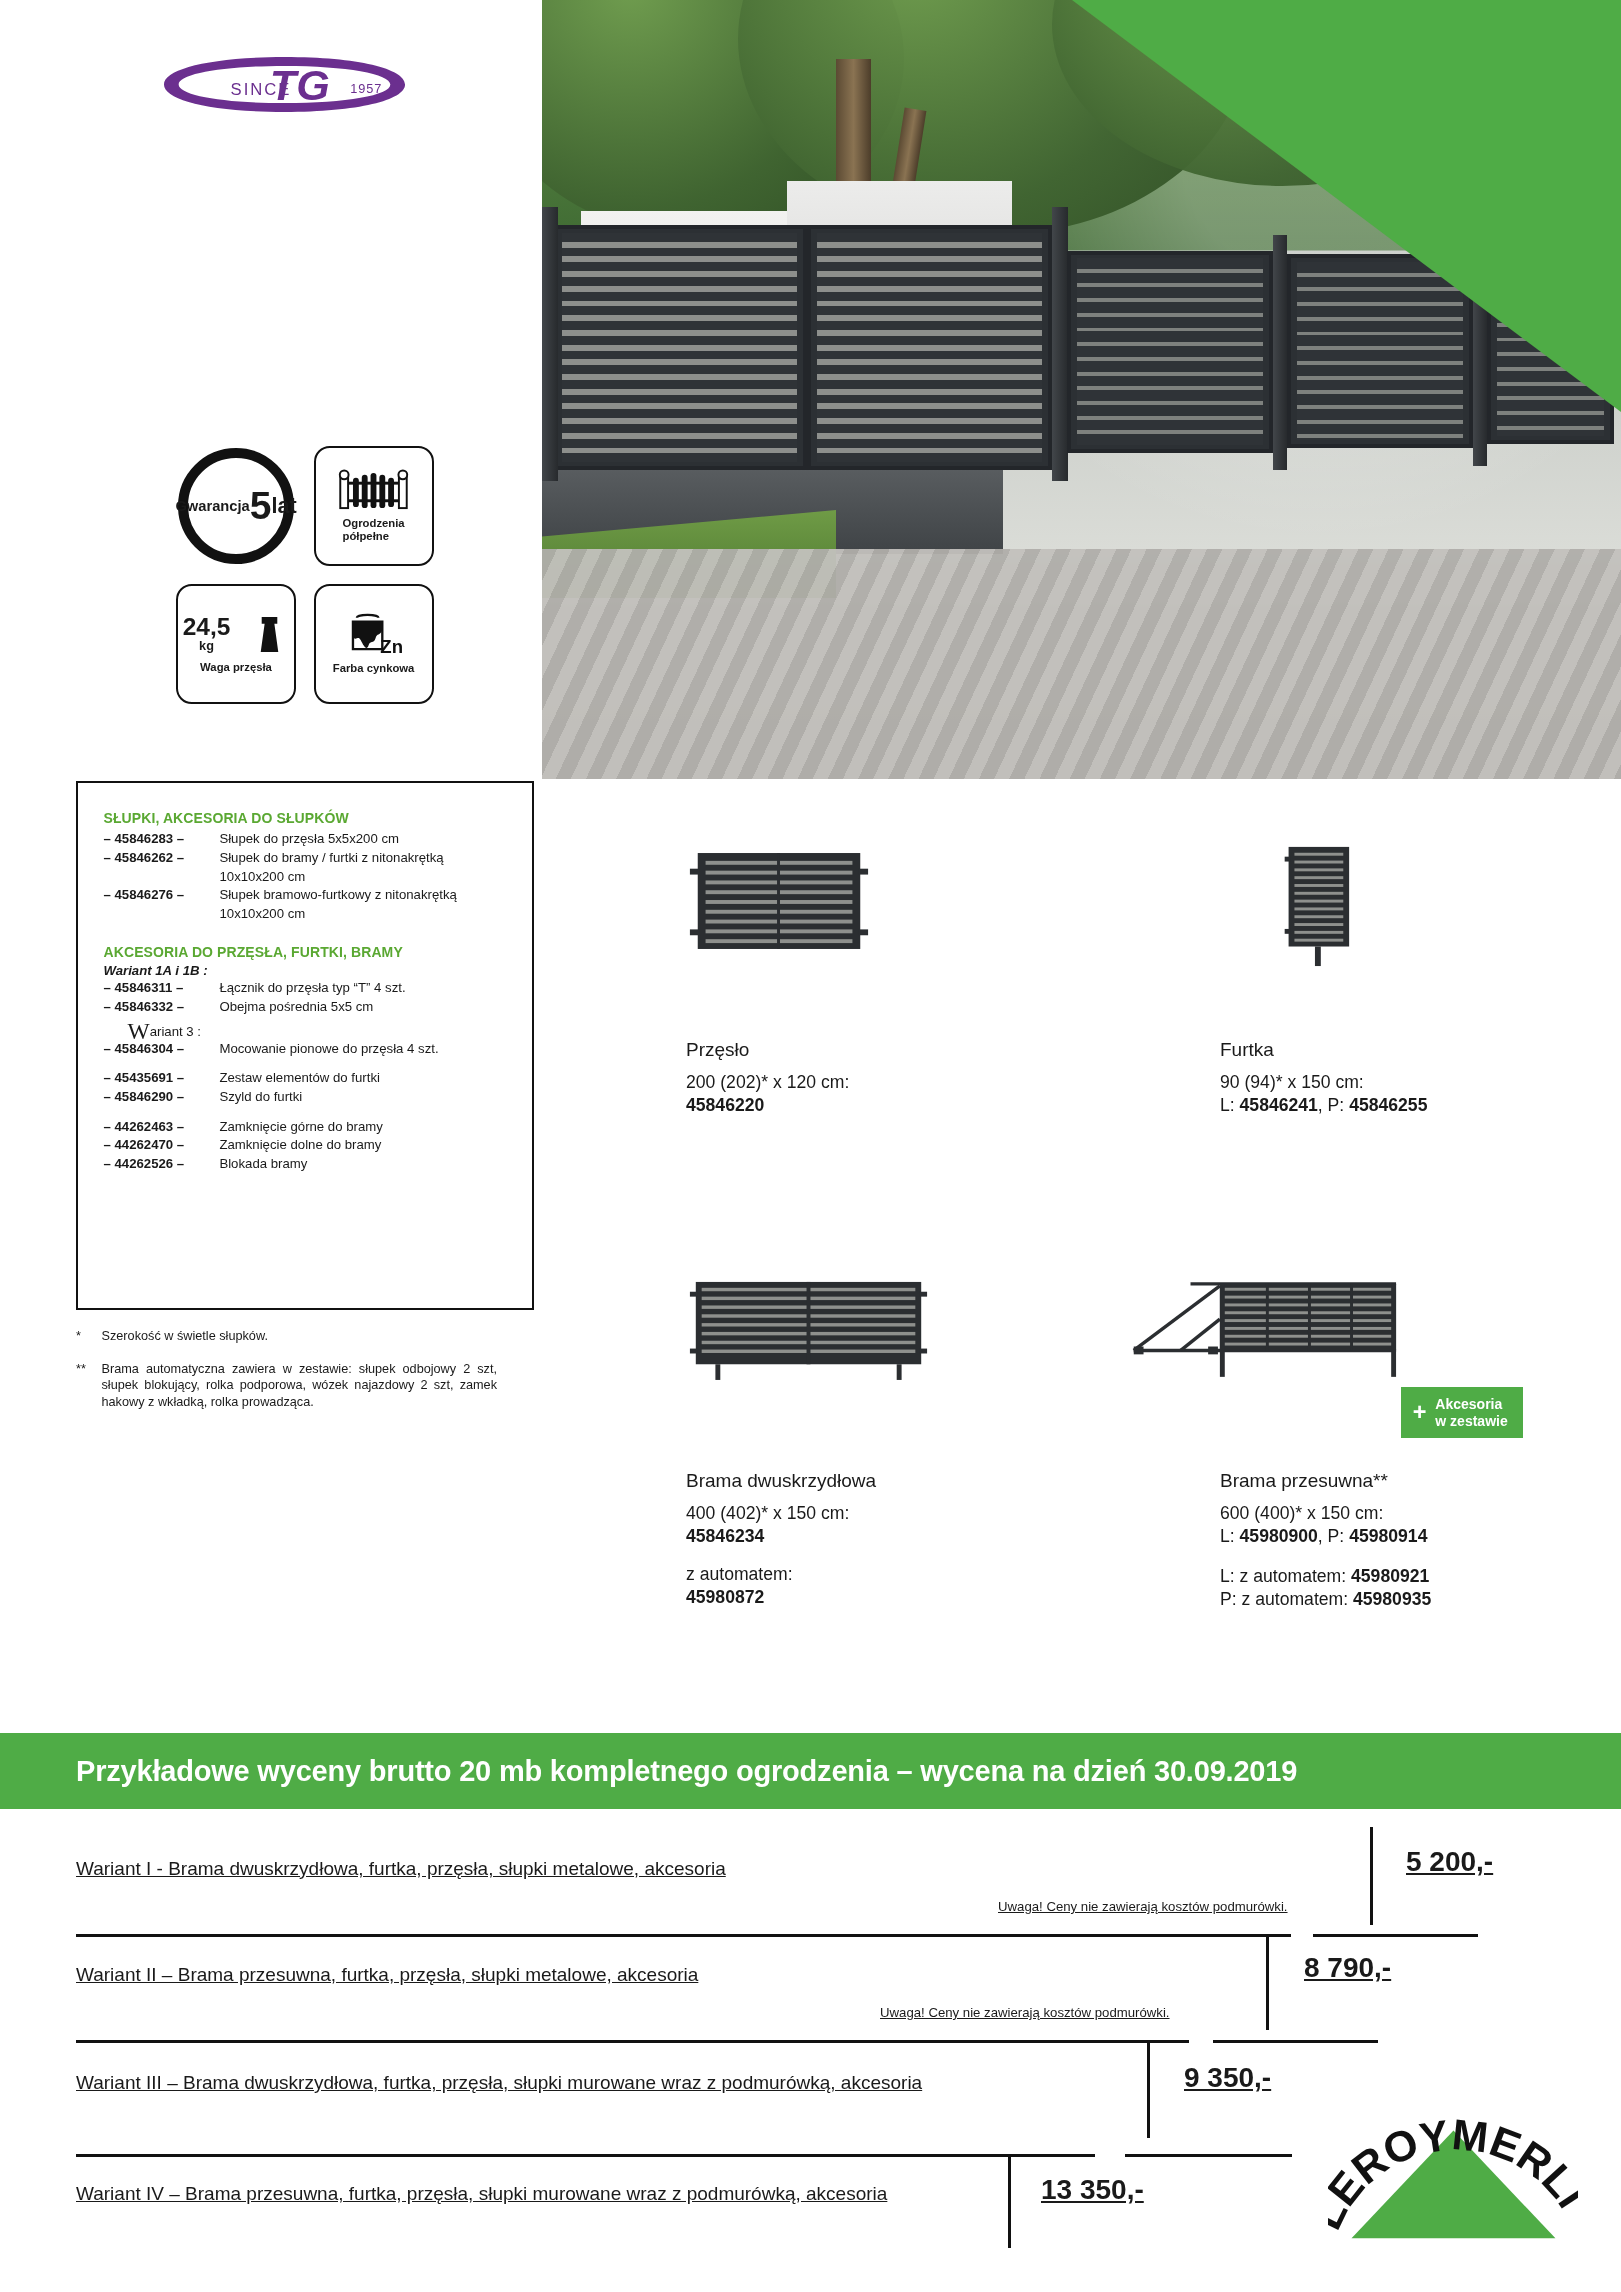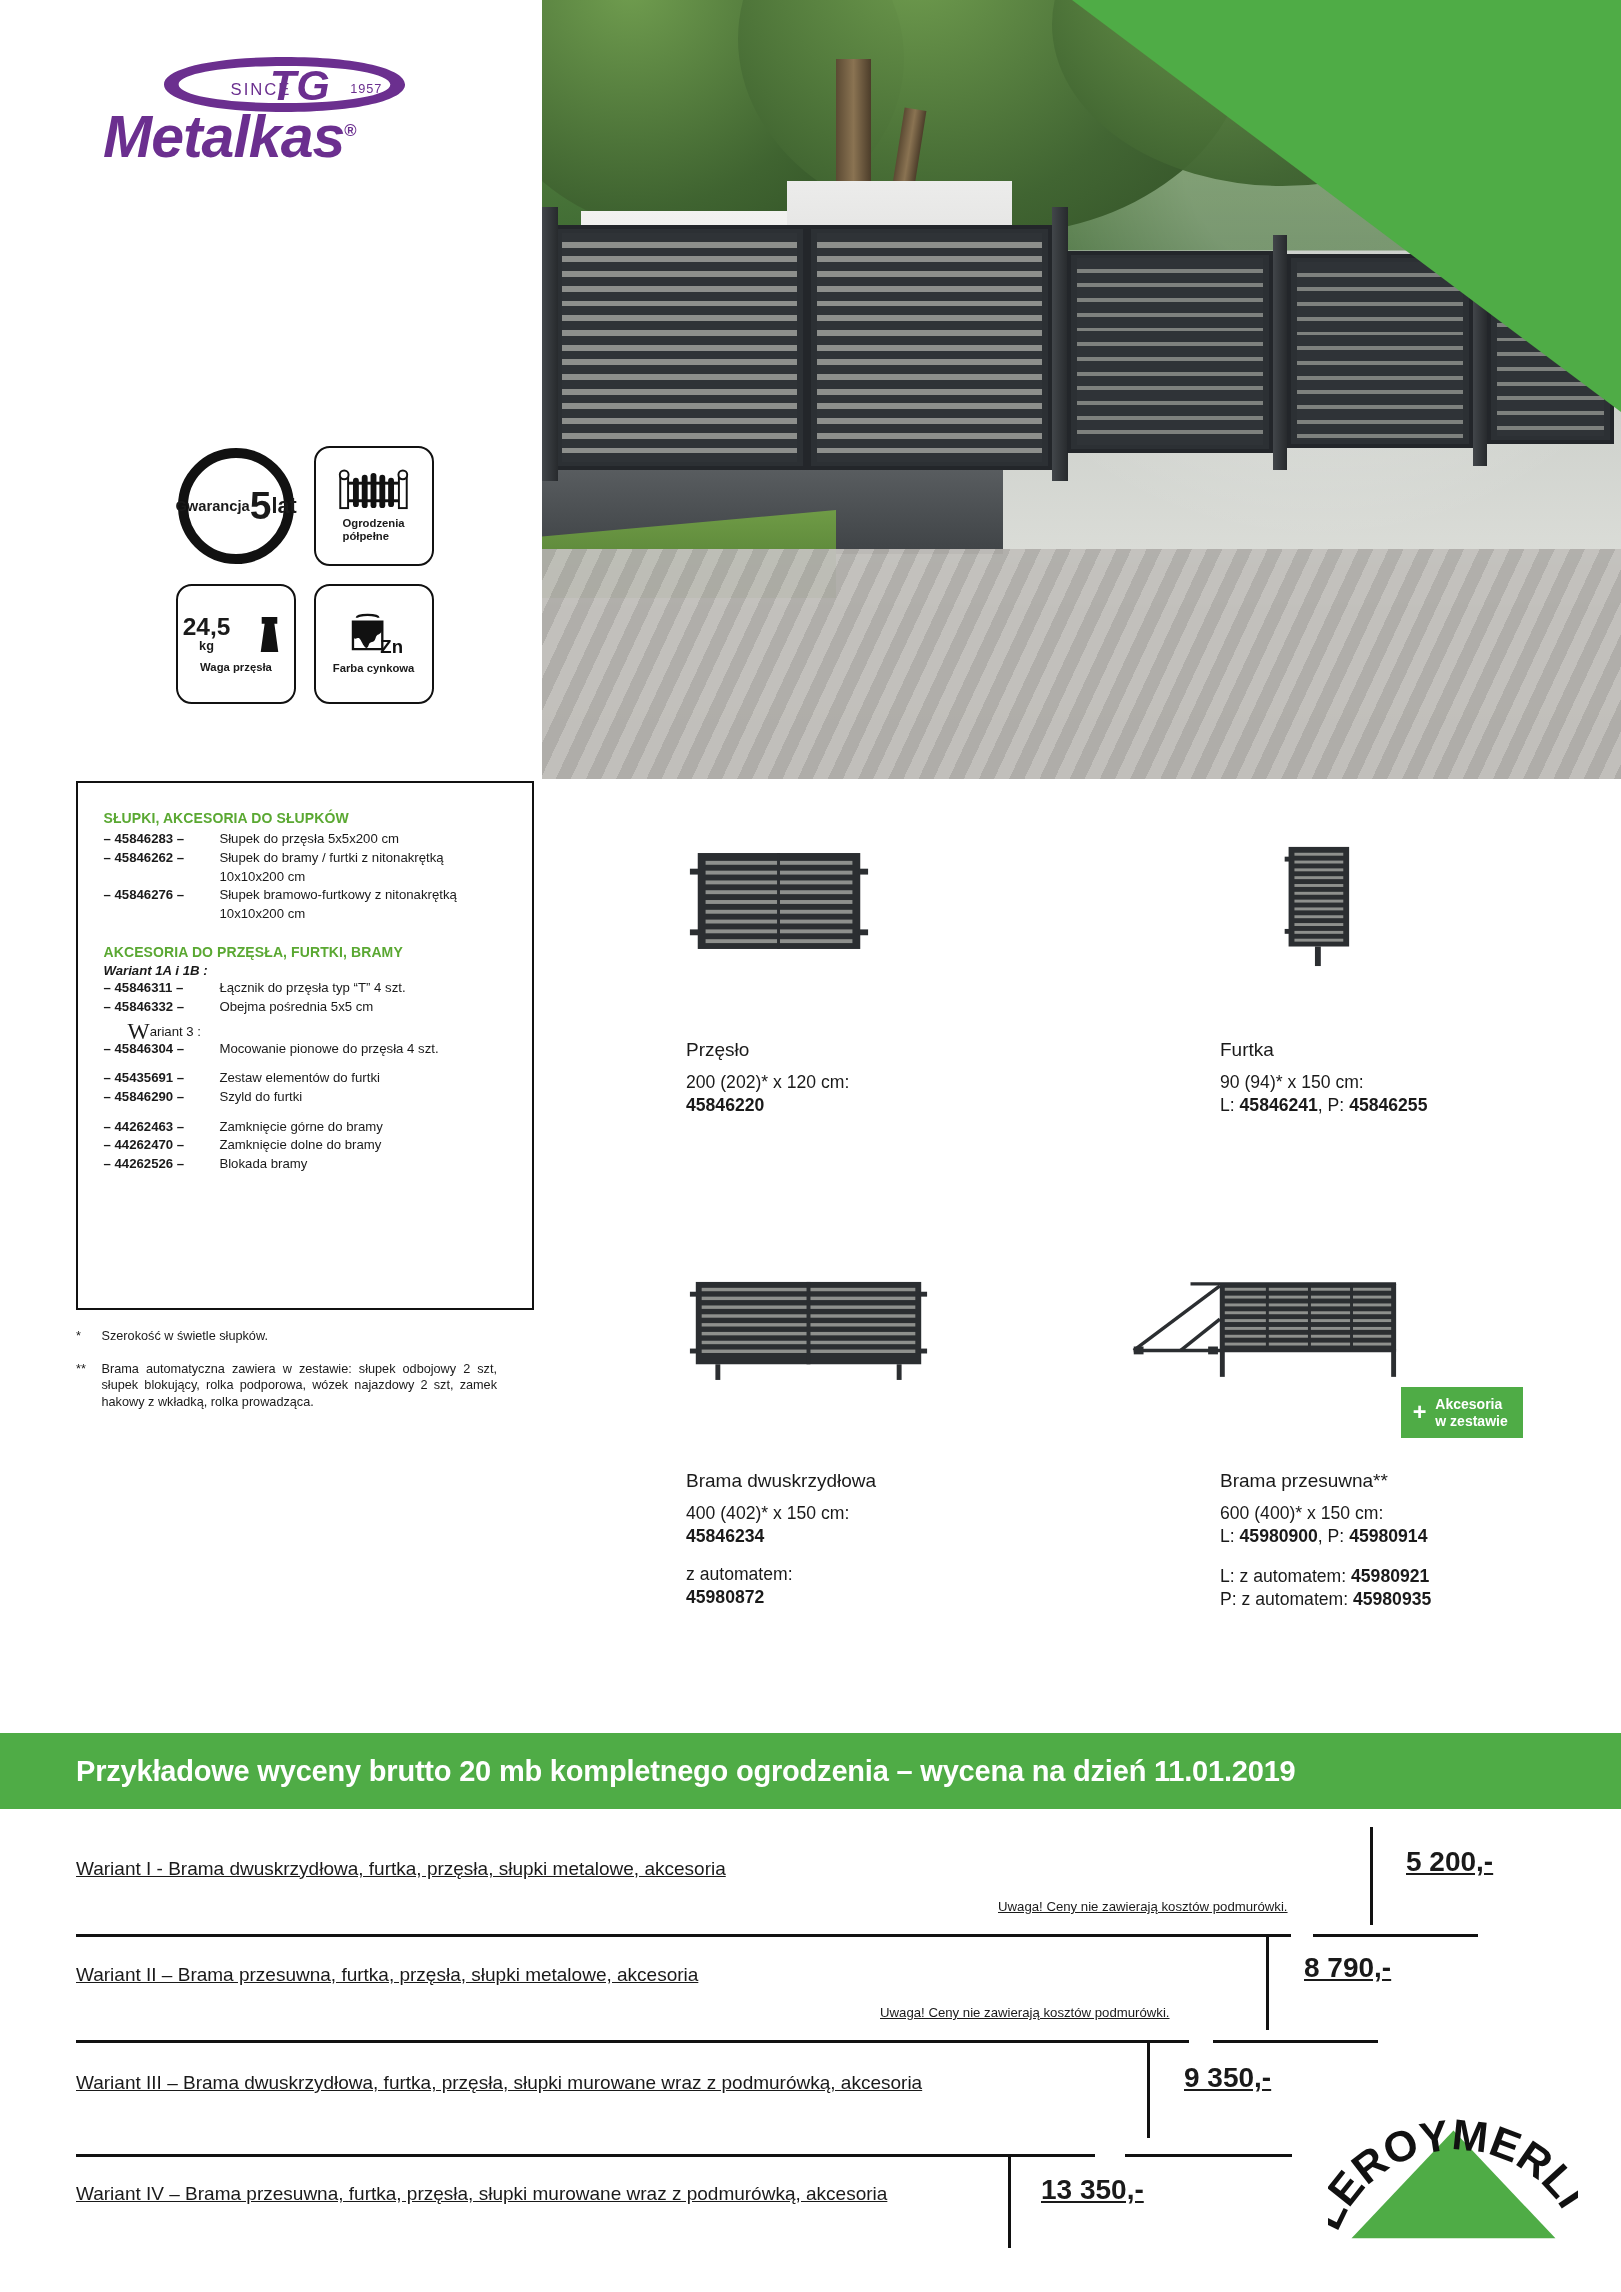--- a/index.html
+++ b/index.html
@@ -240,23 +240,20 @@
   <div class="green-corner"></div>
 
   <div class="logo">
     <svg class="tg-ellipse" viewBox="0 0 250 62">
       <path d="M125 3 C200 3 248 15 248 31 C248 47 200 59 125 59 C50 59 2 47 2 31 C2 15 50 3 125 3 Z
                M125 12 C62 12 17 20 17 31 C17 42 62 50 125 50 C188 50 233 42 233 31 C233 20 188 12 125 12 Z" fill="#6b2f8f"></path>
       <text x="70" y="42" font-family="Liberation Sans, sans-serif" font-size="17" fill="#6b2f8f" letter-spacing="2">SINCE</text>
       <text x="192" y="40" font-family="Liberation Sans, sans-serif" font-size="13" fill="#6b2f8f" letter-spacing="1">1957</text>
       <text x="110" y="47" font-family="Liberation Sans, sans-serif" font-size="44" font-weight="bold" font-style="italic" fill="#6b2f8f">TG</text>
     </svg>
-    <div class="metalkas">
-      <span>Metalkas</span><sup>®</sup>
-    </div>
   </div>
 
 
   <div class="badges">
     <div class="badge-row">
       <div style="width:120px;display:flex;align-items:center;justify-content:center;">
         <div class="badge-circle">
           <div class="b-top">Gwarancja</div>
           <div class="b-num">5</div>
           <div class="b-bot">lat</div>
@@ -525,21 +522,21 @@
   <div class="pspacer"></div>
   <div class="pline">
     <span>L: z automatem: </span><b>45980921</b>
   </div>
   <div class="pline">
     <span>P: z automatem: </span><b>45980935</b>
   </div>
 </div>
 
 <div class="price-bar">
-  <span>Przykładowe wyceny brutto 20 mb kompletnego ogrodzenia – wycena na dzień 11.01.2019</span>
+  <span>Przykładowe wyceny brutto 20 mb kompletnego ogrodzenia – wycena na dzień 30.09.2019</span>
 </div>
 
 <div class="ptable">
 
   <div class="prow" style="left:76px;top:49px;">
     <div class="rlabel">Wariant I -  Brama dwuskrzydłowa, furtka, przęsła, słupki metalowe, akcesoria</div>
   </div>
   <div class="prow" style="left:998px;top:90px;">
     <div class="rnote">Uwaga! Ceny nie zawierają kosztów podmurówki.</div>
   </div>

